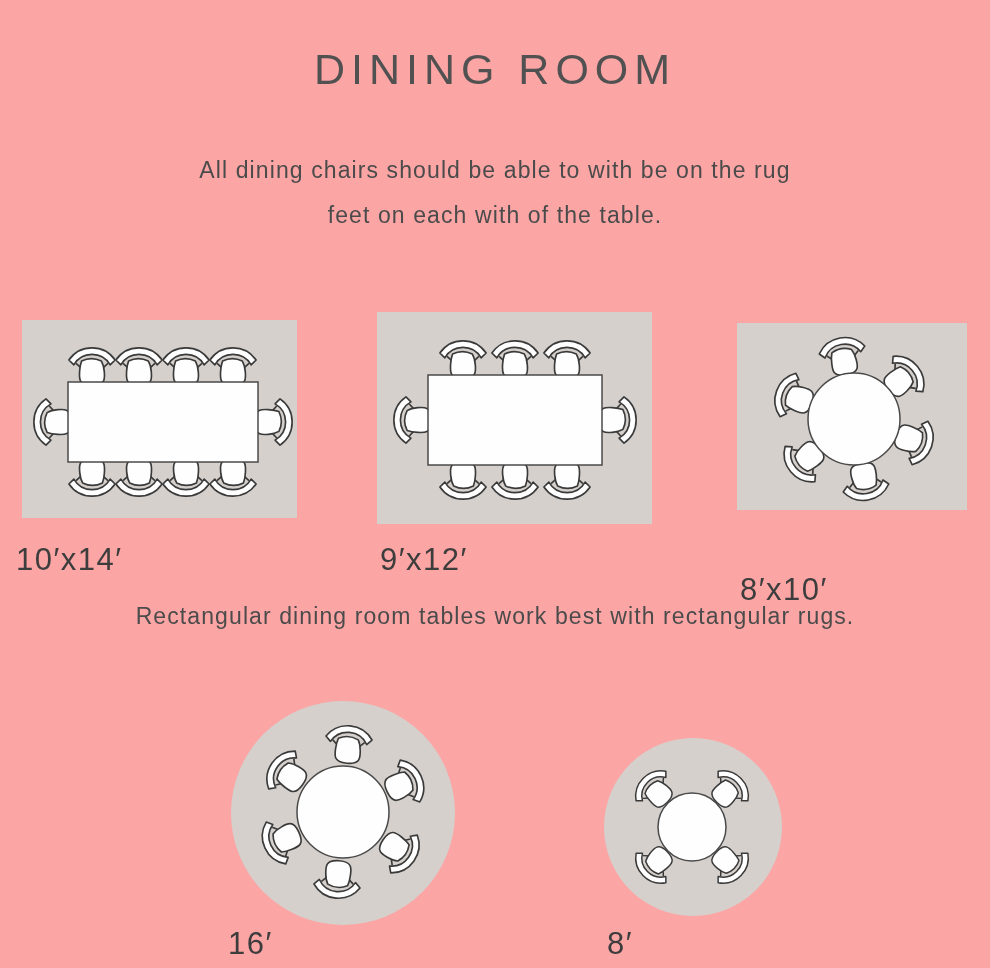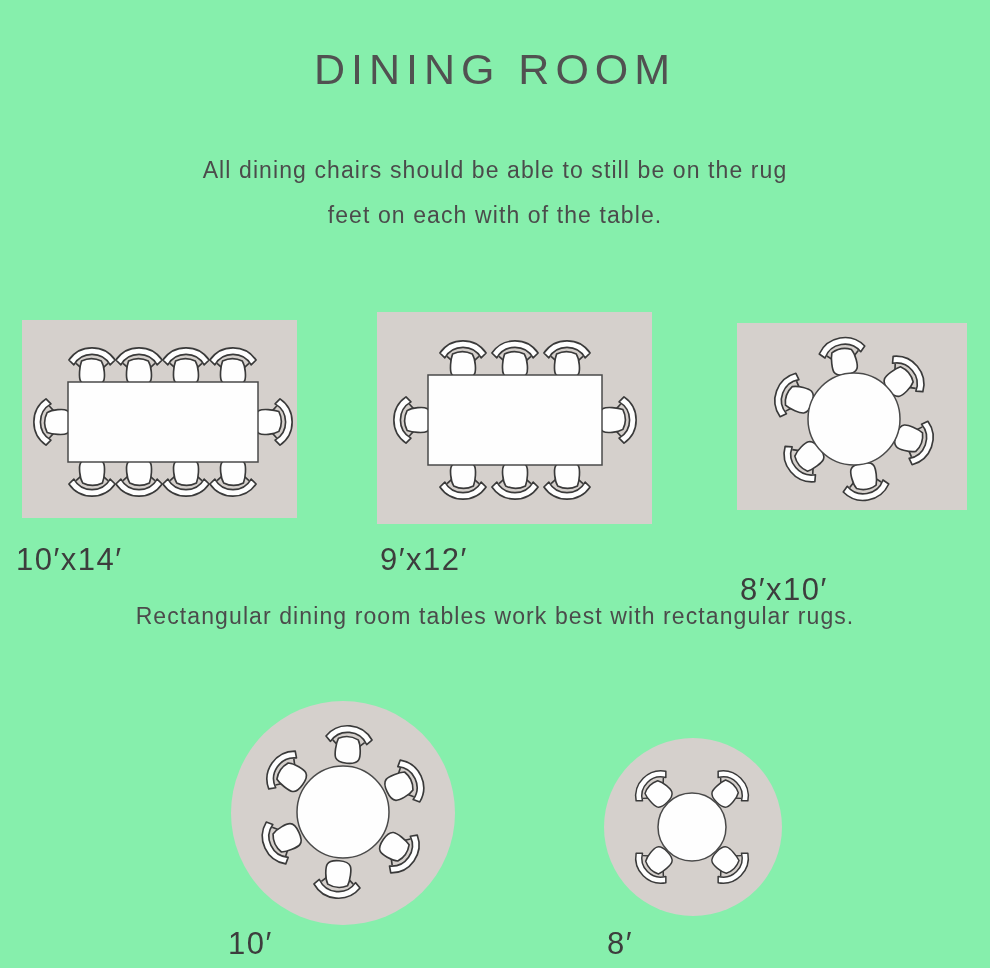--- a/index.html
+++ b/index.html
@@ -5,21 +5,21 @@
   html, body {
     margin: 0;
     padding: 0;
     background: #ffffff;
     font-family: "Liberation Sans", sans-serif;
   }
   .page {
     position: relative;
     width: 990px;
     height: 968px;
-    background: #86efac;
+    background: #fca5a5;
     overflow: hidden;
   }
   .title {
     position: absolute;
     top: 14px;
     left: 0;
     width: 100%;
     text-align: center;
     color: #515151;
     font-weight: 300;
@@ -74,21 +74,21 @@
         <path d="M31 52 C27 62 26 82 29 88 C32 94 40 96 50 96 C60 96 68 94 71 88 C74 82 73 62 67 52 C55 46 43 46 31 52 Z" fill="#fefefe" stroke="#3a3a3a" stroke-width="3" stroke-linejoin="round"></path>
       </g>
     </defs>
   </svg>
 
   <h1 class="title">
     <span>DINING ROOM</span>
   </h1>
 
   <div class="intro">
-    <div>All dining chairs should be able to still be on the rug</div>
+    <div>All dining chairs should be able to with be on the rug</div>
     <div>feet on each with of the table.</div>
   </div>
 
   <svg class="diagram" style="left:22px; top:320px" width="275" height="198" viewBox="0 0 275 198">
     <rect x="0" y="0" width="275" height="198" fill="#d5d0cc"></rect>
     <g>
       <use href="#chair" transform="translate(70,40) scale(.55) translate(-50,-50)"></use>
       <use href="#chair" transform="translate(117,40) scale(.55) translate(-50,-50)"></use>
       <use href="#chair" transform="translate(164,40) scale(.55) translate(-50,-50)"></use>
       <use href="#chair" transform="translate(211,40) scale(.55) translate(-50,-50)"></use>
@@ -155,16 +155,16 @@
     <circle cx="92" cy="90" r="89" fill="#d5d0cc"></circle>
     <g>
       <use href="#chair" transform="translate(132,49) rotate(45) scale(.5) translate(-50,-50)"></use>
       <use href="#chair" transform="translate(132,131) rotate(135) scale(.5) translate(-50,-50)"></use>
       <use href="#chair" transform="translate(50,131) rotate(225) scale(.5) translate(-50,-50)"></use>
       <use href="#chair" transform="translate(50,49) rotate(315) scale(.5) translate(-50,-50)"></use>
     </g>
     <circle cx="91" cy="90" r="34" fill="#fefefe" stroke="#4a4a4a" stroke-width="1.5"></circle>
   </svg>
 
-  <div class="size-label" style="left:228px; top:926px">10′</div>
+  <div class="size-label" style="left:228px; top:926px">16′</div>
   <div class="size-label" style="left:607px; top:926px">8′</div>
 
 </div>
 
 </body></html>

